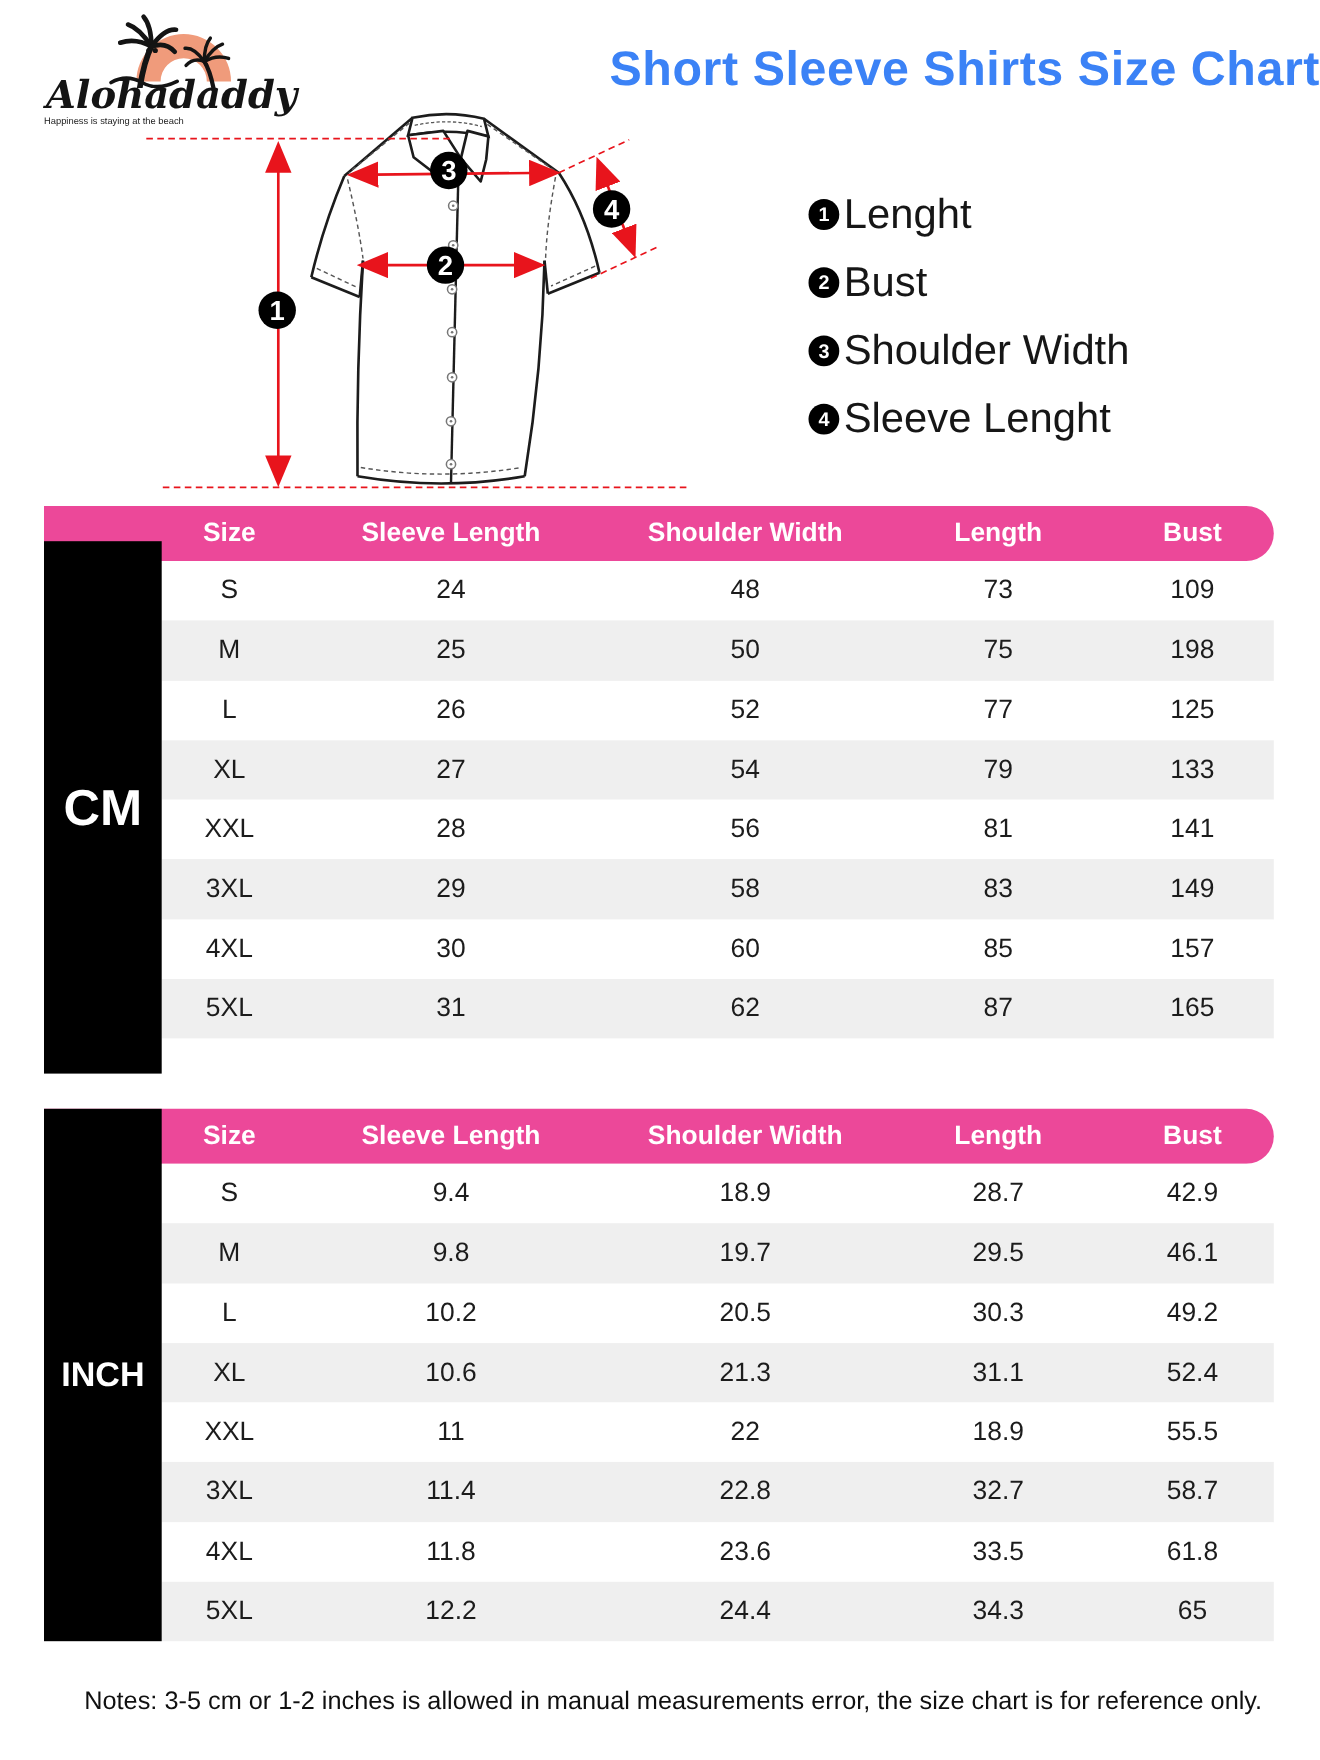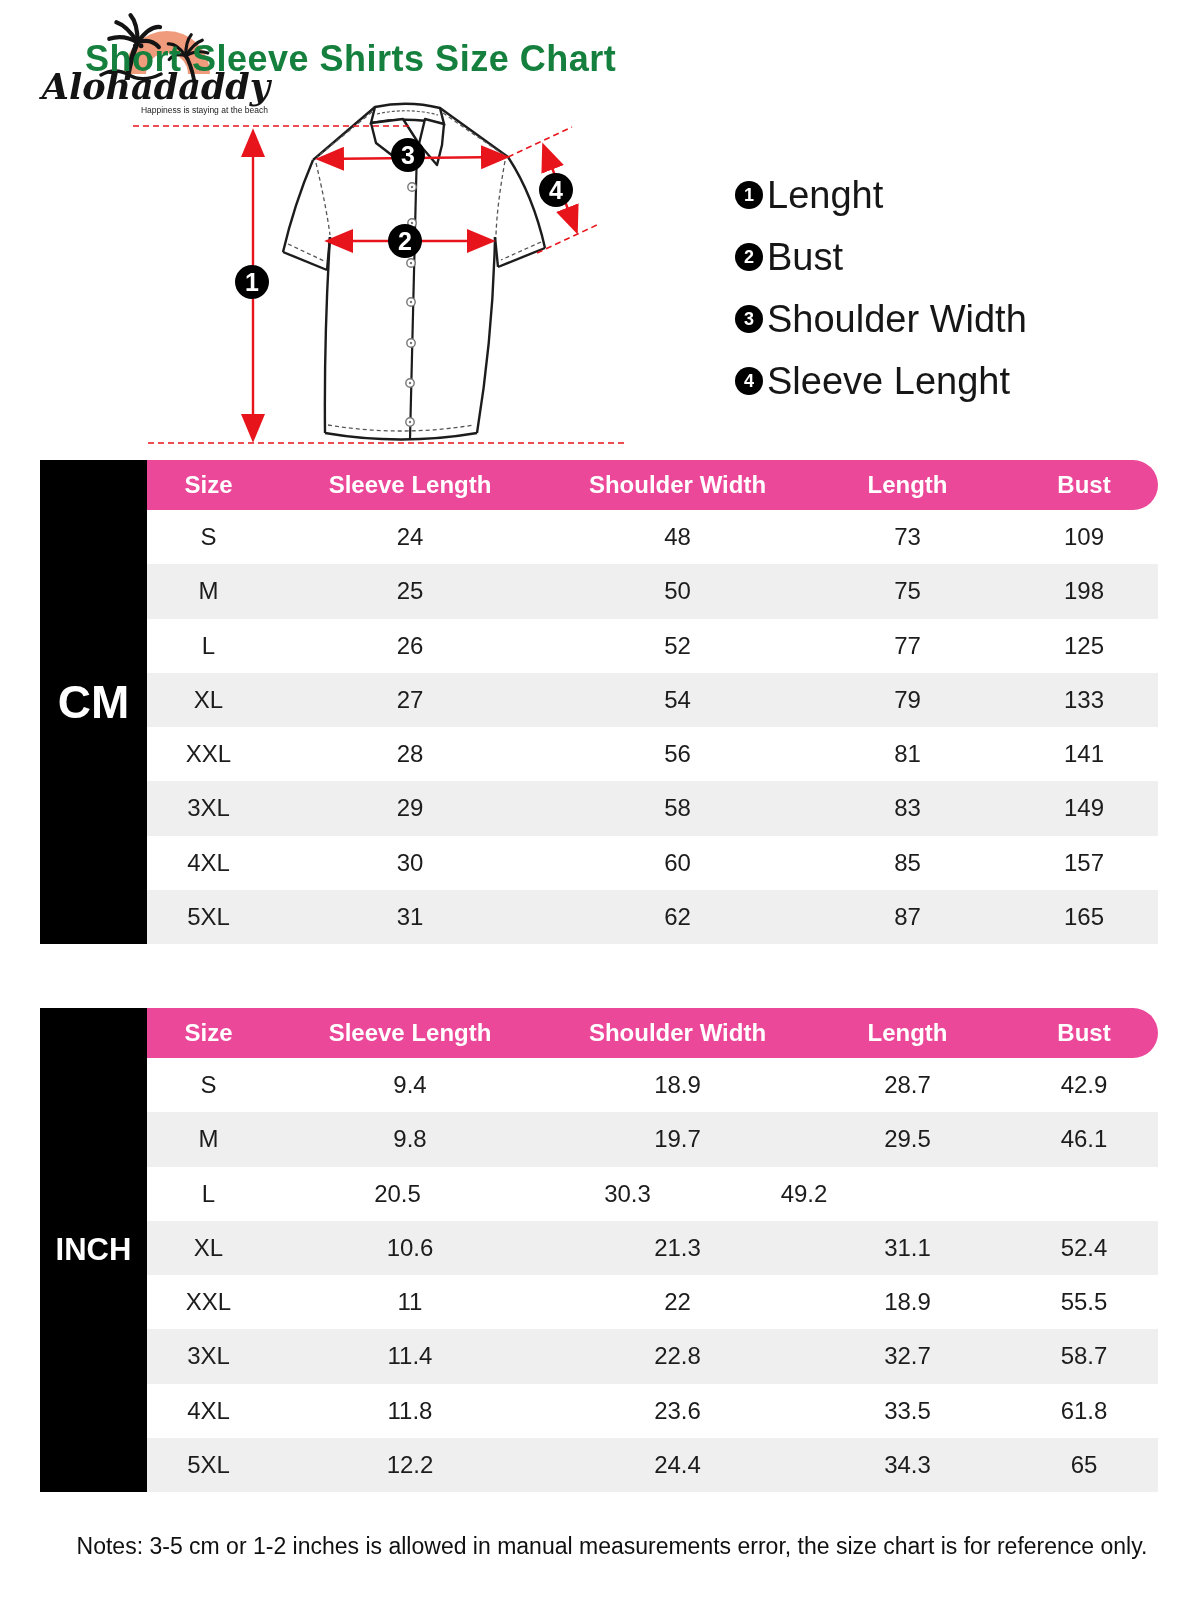--- a/index.html
+++ b/index.html
@@ -8,45 +8,45 @@
     font-family:"Liberation Sans","DejaVu Sans",sans-serif;color:#111;
   }
   
   .logo{position:absolute;left:40px;top:4px;width:232px;}
   .logo-art{display:block;margin:0 auto;}
   .brand-name{
     font-family:"DejaVu Serif",serif;font-style:italic;font-weight:700;
     font-size:35px;letter-spacing:0px;color:#141414;text-align:center;margin-top:-14px;
     white-space:nowrap;
   }
-  .tagline{font-size:8.5px;color:#222;text-align:right;padding-right:4px;margin-top:-2px;}
+  .tagline{font-size:8.5px;color:#222;padding-right:4px;margin-top:-2px;}
   
   .title{
-    position:absolute;left:85px;right:0;top:38px;text-align:left;
-    font-size:36px;font-weight:700;color:#15803d;letter-spacing:0.5px;
+    position:absolute;left:85px;right:0;top:38px;text-align:right;
+    font-size:44px;font-weight:700;color:#3b82f6;letter-spacing:0.5px;
   }
   
   .diagram-svg{position:absolute;left:120px;top:95px;}
   .legend{position:absolute;left:735px;top:180px;list-style:none;margin:0;padding:0;}
   .legend li{display:flex;align-items:center;margin-bottom:32px;height:30px;}
   .legend-circle{
     width:28px;height:28px;border-radius:50%;background:#000;color:#fff;
     display:inline-flex;align-items:center;justify-content:center;
     font-size:18px;font-weight:700;flex:0 0 28px;
   }
   .legend-label{font-size:38px;color:#161616;margin-left:4px;white-space:nowrap;}
   
   .size-table{position:absolute;left:40px;width:1118px;height:484px;}
   .size-table.cm{top:460px;}
   .size-table.inch{top:1008px;}
   .side-label{
     position:absolute;left:0;top:0;width:107px;height:100%;background:#000;
     color:#fff;display:flex;align-items:center;justify-content:center;font-weight:700;
   }
-  .size-table.cm .side-label{font-size:46px;}
+  .size-table.cm .side-label{font-size:46px;margin-top:32px;}
   .size-table.inch .side-label{font-size:31px;letter-spacing:0px;}
   .table-header{
     height:50px;background:#ec4899;border-radius:0 26px 26px 0;
     display:flex;align-items:center;padding-left:107px;box-sizing:border-box;
   }
   .table-header .th{color:#fff;font-weight:700;font-size:24px;text-align:center;}
   .rows{margin-left:107px;height:434px;display:flex;flex-direction:column;}
   .tr{flex:1;display:flex;align-items:center;background:#fff;}
   .tr:nth-child(even){background:#efefef;}
   .td{font-size:24px;color:#1c1c1c;text-align:center;}
@@ -286,20 +286,21 @@
         </div>
         <div class="tr">
           <div class="td col0">M</div>
           <div class="td col1">9.8</div>
           <div class="td col2">19.7</div>
           <div class="td col3">29.5</div>
           <div class="td col4">46.1</div>
         </div>
         <div class="tr">
           <div class="td col0">L</div>
+          <div class="td col1">10.2</div>
           <div class="td col2">20.5</div>
           <div class="td col3">30.3</div>
           <div class="td col4">49.2</div>
         </div>
         <div class="tr">
           <div class="td col0">XL</div>
           <div class="td col1">10.6</div>
           <div class="td col2">21.3</div>
           <div class="td col3">31.1</div>
           <div class="td col4">52.4</div>

